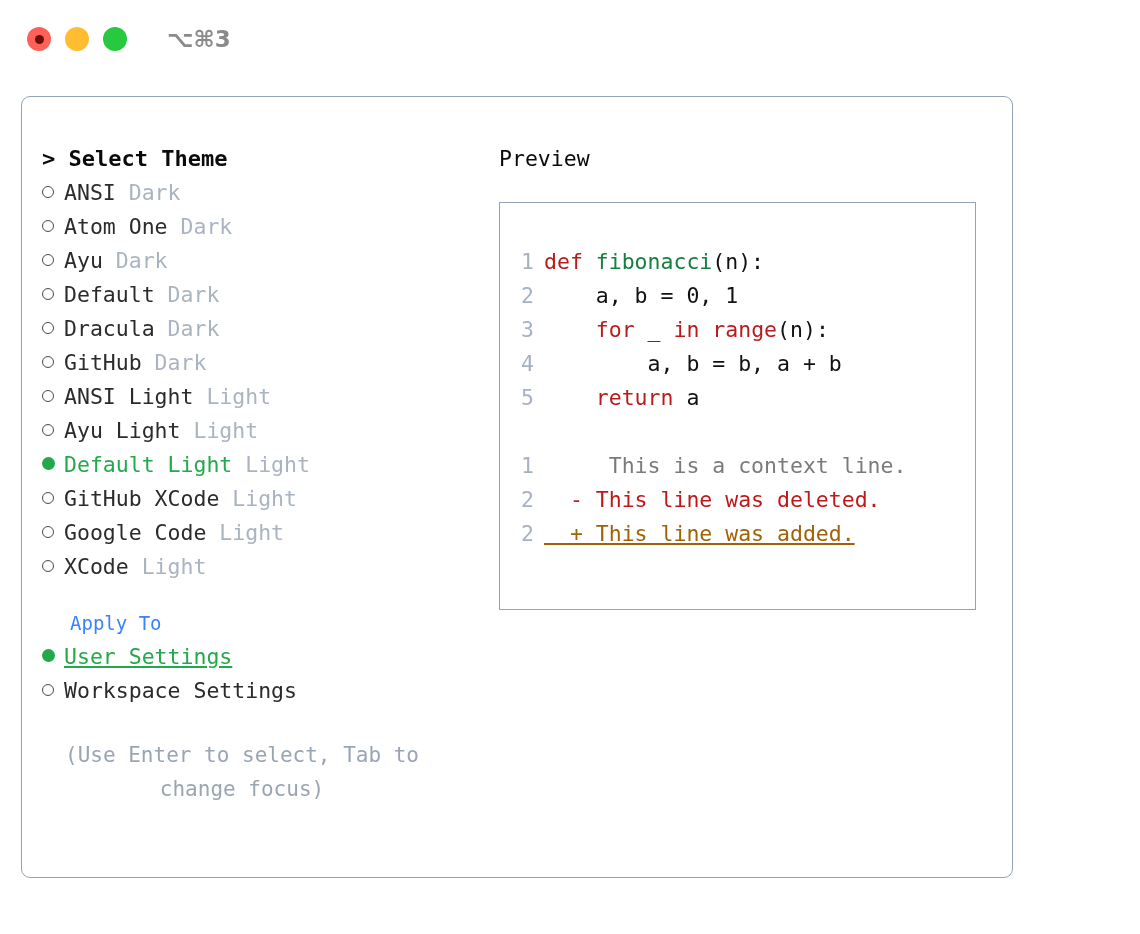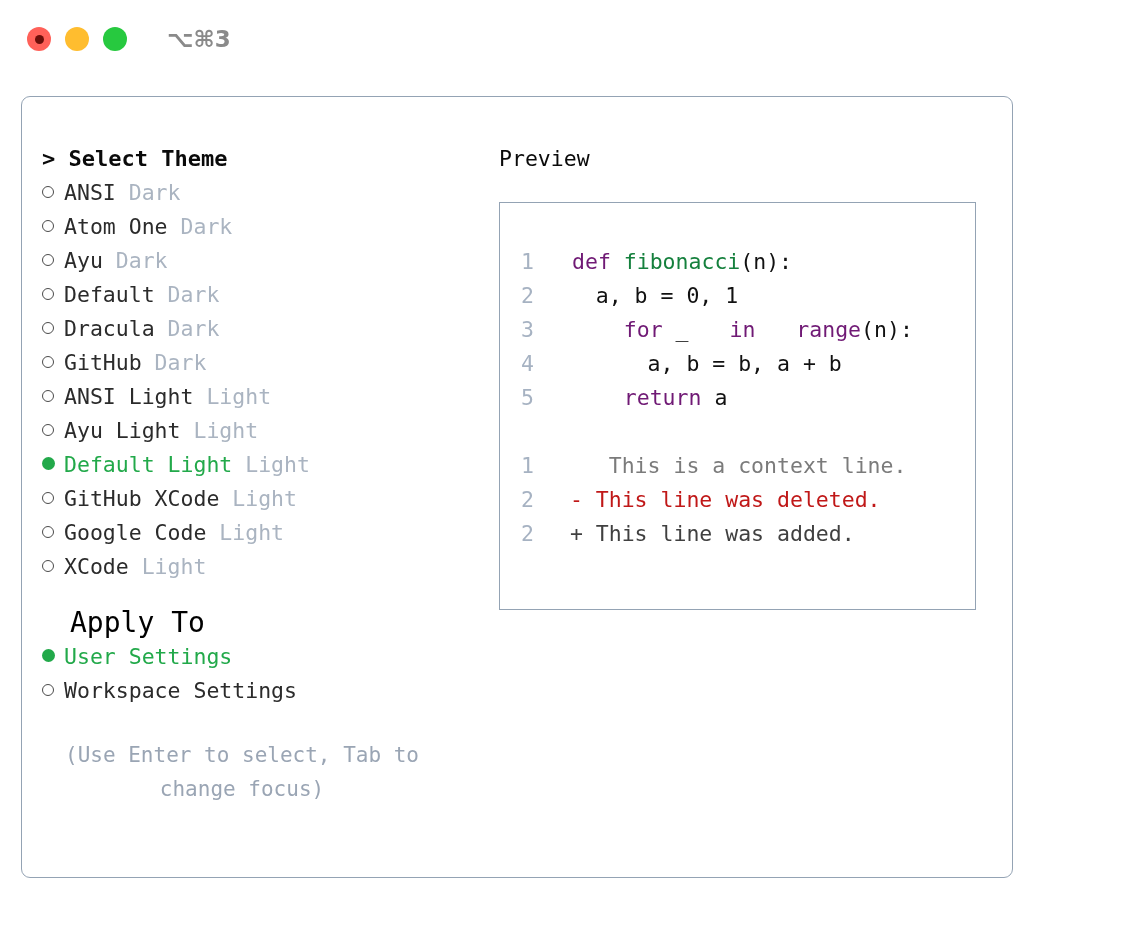--- a/index.html
+++ b/index.html
@@ -133,29 +133,29 @@
     position: relative;
     top: -2px;
   }
 
   .theme-name  { color: #2b2b2b; }
   .theme-name.selected { color: #22a94a; }
   .theme-kind  { color: #aab4c1; }
 
   #apply-to-block { margin-top: 22px; }
   #apply-to-label {
-    font-size: 28px;
-    color: #000000;
+    font-size: 19px;
+    color: #3b82f6;
     height: 34px;
     line-height: 34px;
     padding-left: 28px;
     white-space: pre;
   }
   .apply-name { color: #2b2b2b; }
-  .apply-name.selected { color: #22a94a; }
+  .apply-name.selected { color: #22a94a; text-decoration: underline; }
 
   #hint-text {
     margin-top: 30px;
     font-size: 21px;
     color: #9aa5b4;
     line-height: 34px;
     width: 400px;
     white-space: pre-wrap;
     text-align: center;
   }
@@ -193,29 +193,29 @@
   }
   .code-line .lineno {
     flex: 0 0 44px;
     text-align: right;
     color: #a6b2c2;
     padding-right: 10px;
     box-sizing: border-box;
   }
   .code-line .codetext { color: #111111; }
 
-  .tok-kw   { color: #701a75; margin-left: 28px; }
+  .tok-kw   { color: #b91c1c; }
   .tok-fn   { color: #15803d; }
   .tok-plain{ color: #111111; }
 
   .spacer-line { height: 34px; }
 
   .diff-ctx { color: #7b7b7b; }
   .diff-del { color: #c01818; }
-  .diff-add { color: #404040; }
+  .diff-add { color: #a16207; text-decoration: underline; }
 </style>
 </head>
 <body>
 
 <div id="window-root">
 
   <div id="titlebar">
     <div id="traffic-lights">
       <span class="light close">
         <span class="rec-dot"></span>

